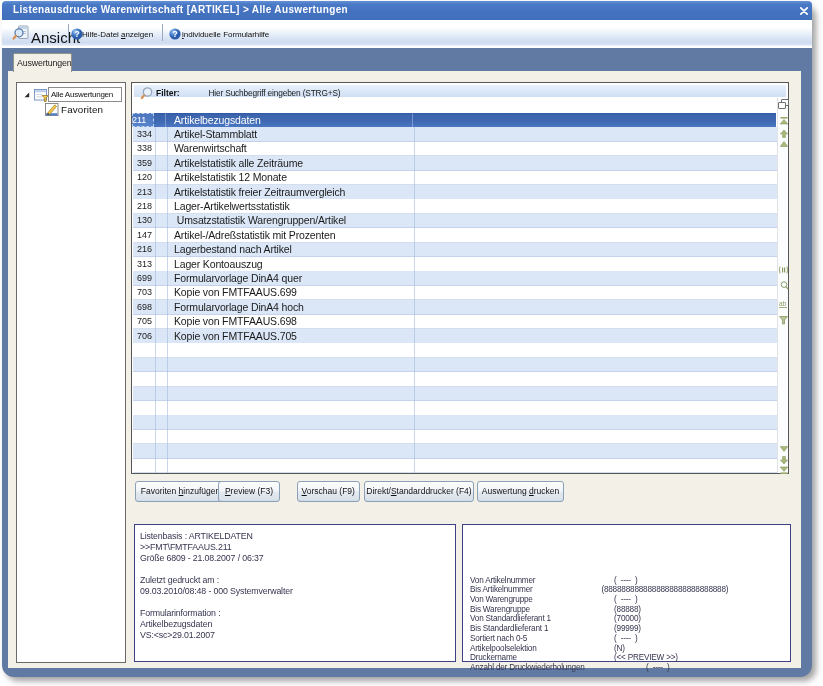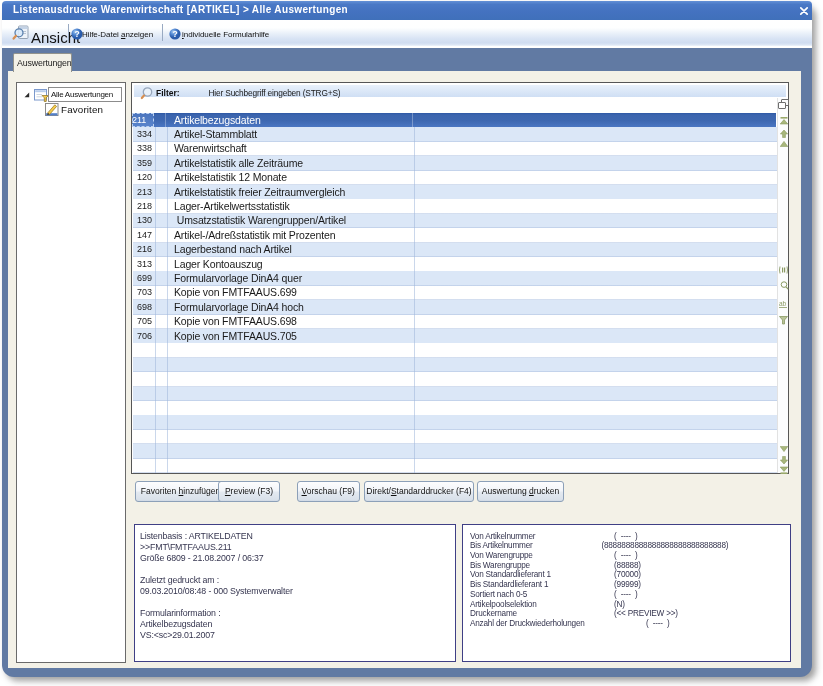--- a/index.html
+++ b/index.html
@@ -52,21 +52,21 @@
 .nav { position:absolute; left:644.5px; top:15px; width:11.5px; height:375px; background:#fcfdfe; border-left:1px solid #e2e2e2; }
 .copyico { position:absolute; left:646px; top:16px; }
 .btn { position:absolute; top:480px; height:20.5px; border:1px solid #8ca0b8; border-radius:3px;
   background:linear-gradient(180deg,#fdfdfe 0%,#f2f5f9 45%,#e3e9f0 55%,#d9e1ea 92%,#cfd9e5 100%);
   font-size:8.5px; color:#111; text-align:center; line-height:18.5px; z-index:5; }
 .infoL { position:absolute; left:132px; top:522.5px; width:322px; height:138px; background:#fff;
   border:1px solid #3f3f85; z-index:5; font-size:8.8px; line-height:11.05px; color:#35354f; letter-spacing:-0.15px;
   padding:6.5px 0 0 5px; }
 .infoR { position:absolute; left:460px; top:522.5px; width:329px; height:138px; background:#fff;
   border:1px solid #3f3f85; z-index:5; }
-.ir { position:absolute; font-size:8.2px; color:#35354f; line-height:9.7px; white-space:pre; letter-spacing:-0.2px; }
+.ir { position:absolute; font-size:8.2px; color:#35354f; line-height:9.7px; white-space:pre; letter-spacing:-0.2px;margin-top:44px; }
 u { text-decoration:underline; }
 svg { display:block; }
 </style></head>
 <body>
 <div id="page">
 <div id="win">
   <div class="titlebar">
     <div class="t">Listenausdrucke Warenwirtschaft [ARTIKEL] &gt; Alle Auswertungen</div>
     <svg class="closex" viewBox="0 0 10 10">
           <path d="M1.8 1.8 L8.2 8.2 M8.2 1.8 L1.8 8.2" stroke="#fff" stroke-width="1.7" stroke-linecap="round"></path>

